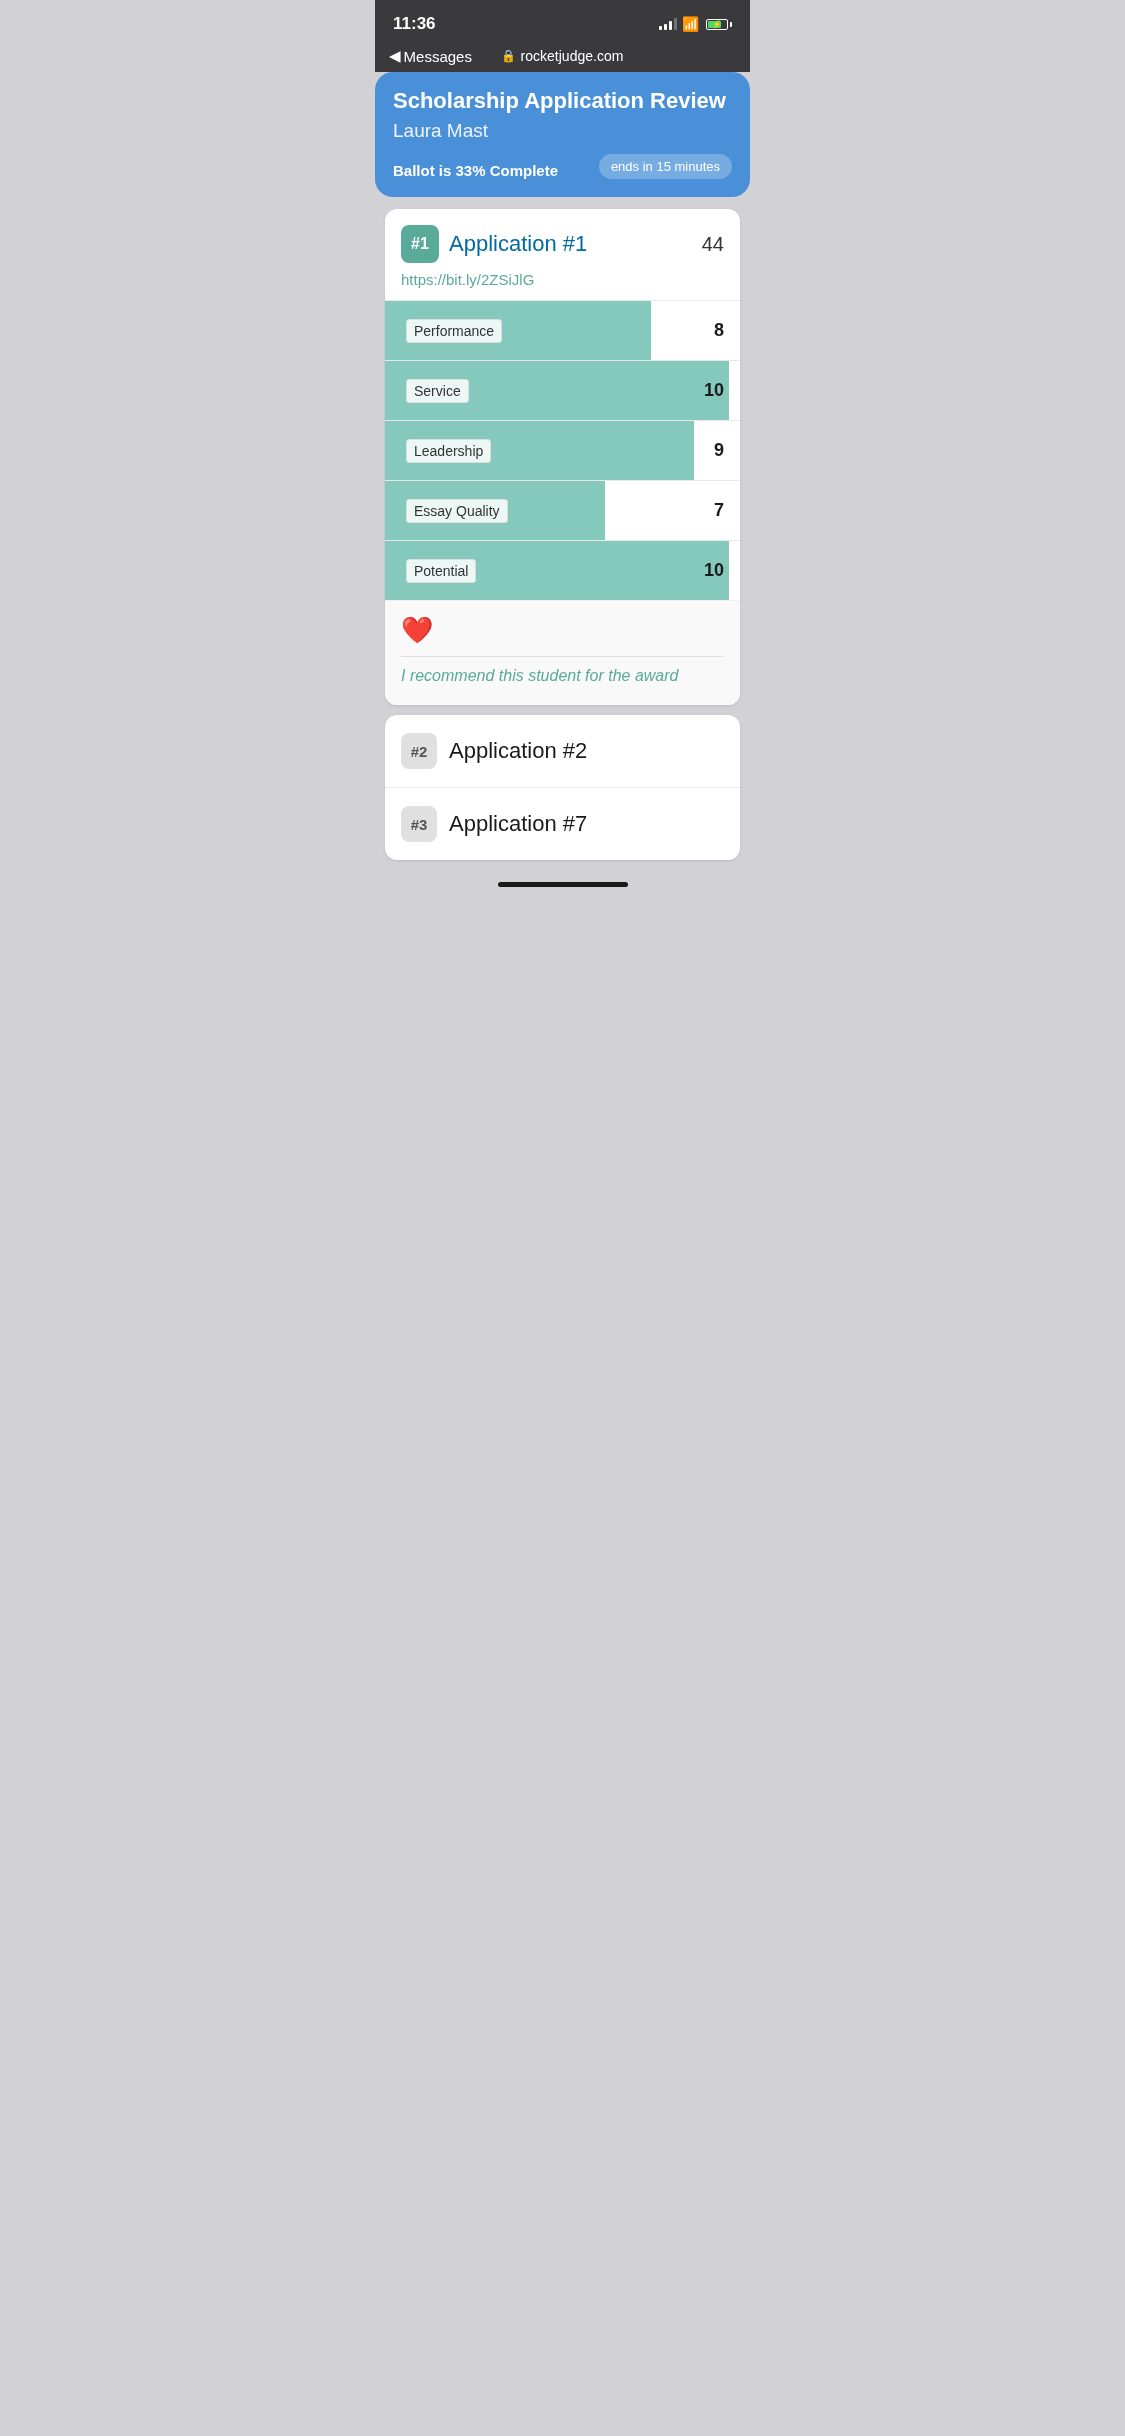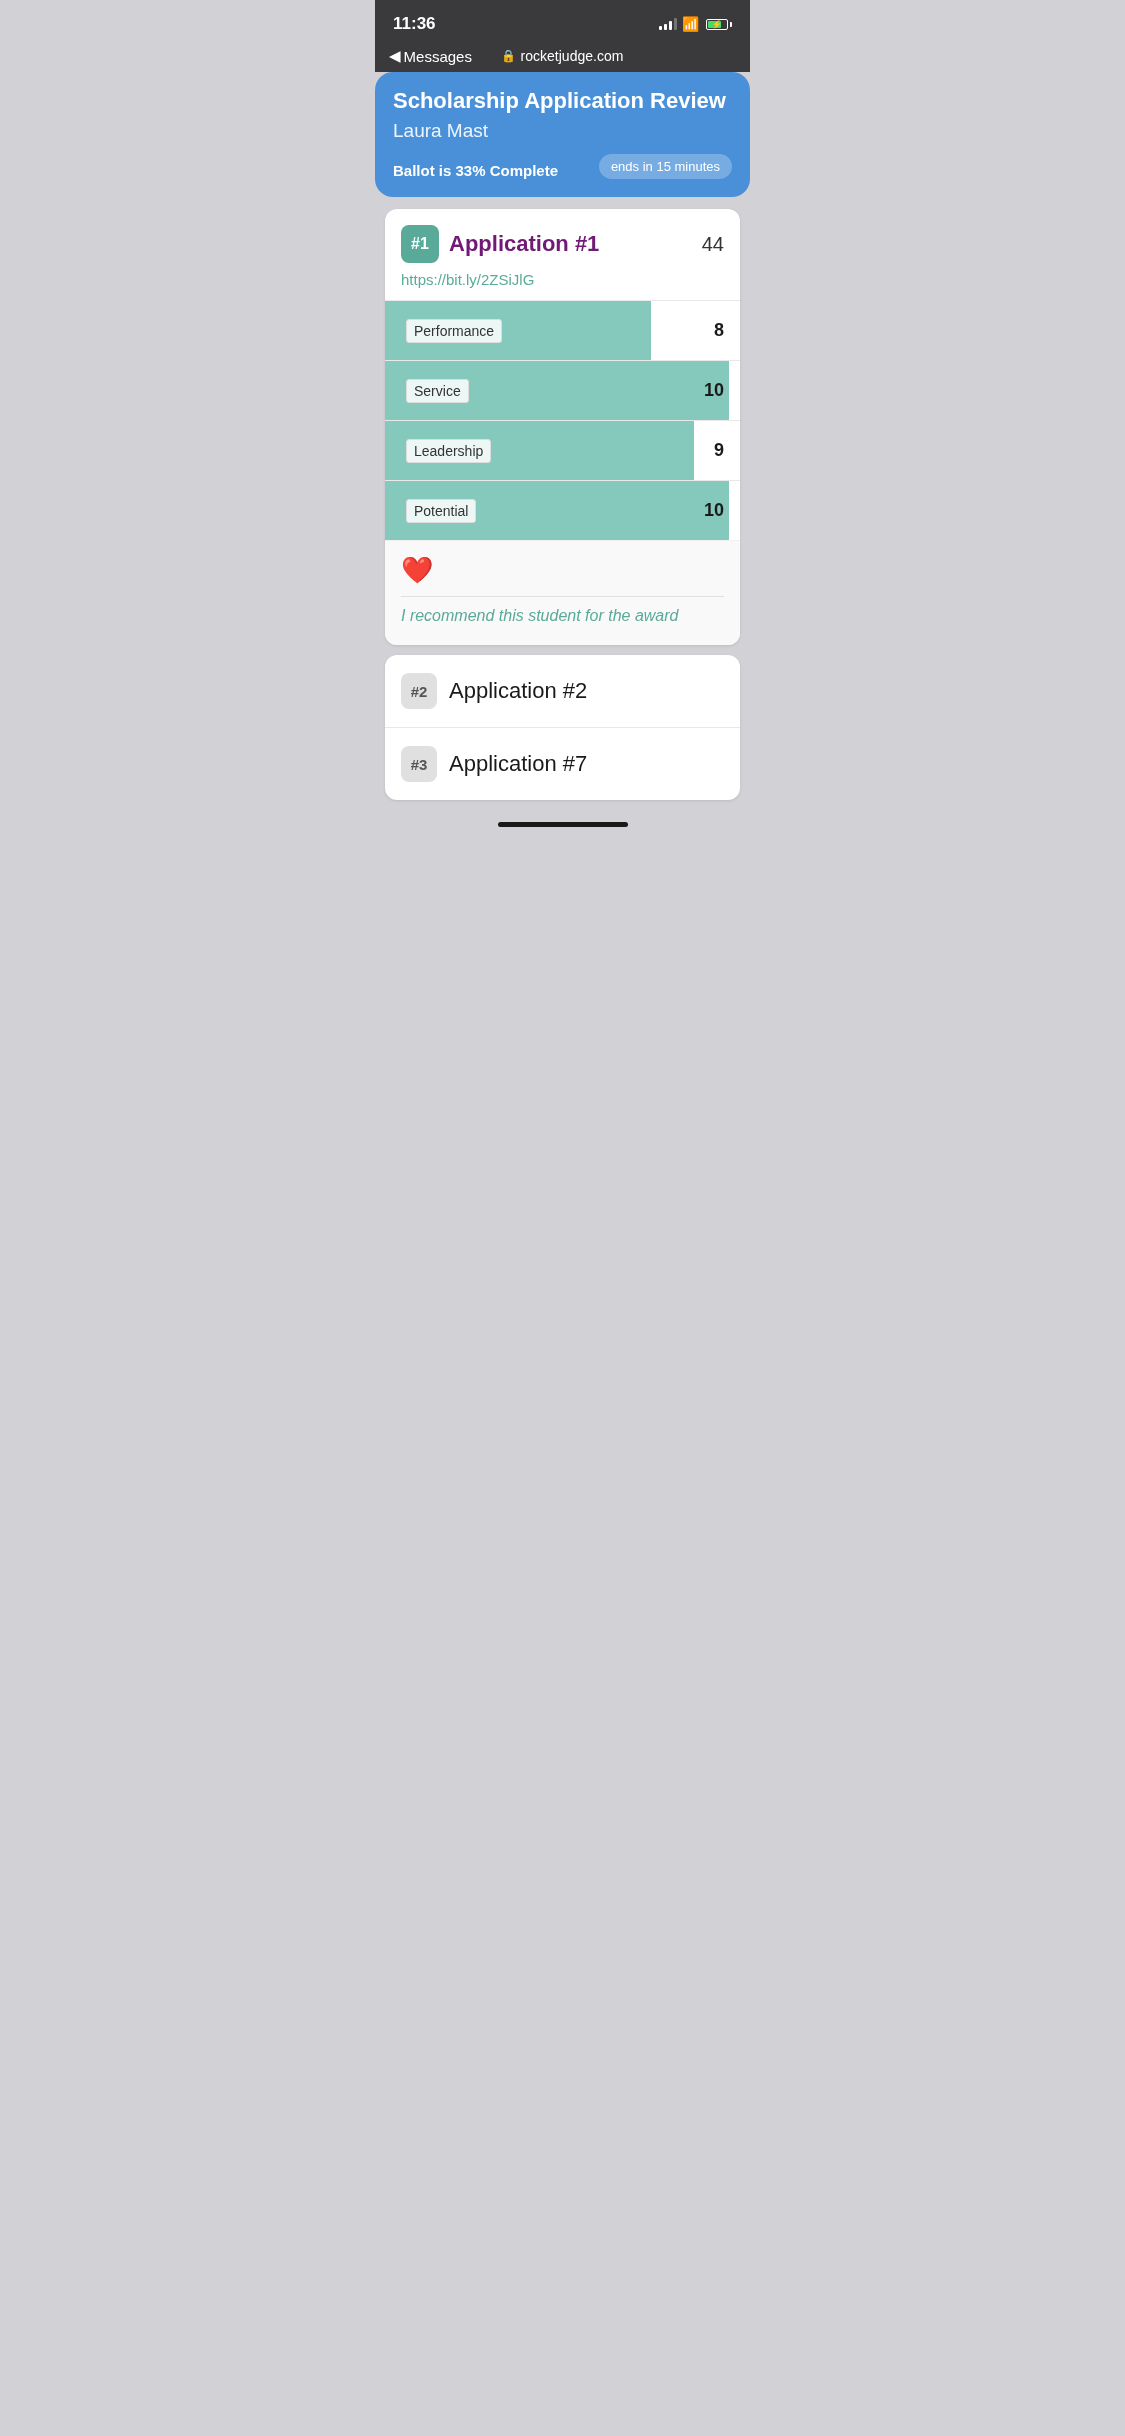--- a/index.html
+++ b/index.html
@@ -193,22 +193,22 @@
       width: 38px;
       height: 38px;
       border-radius: 8px;
       display: flex;
       align-items: center;
       justify-content: center;
     }
 
     .app-title {
       font-size: 22px;
-      font-weight: 700;
-      color: #701a75;
+      font-weight: 400;
+      color: #0369a1;
     }
 
     .app-score {
       font-size: 20px;
       font-weight: 400;
       color: #333;
     }
 
     .app-link {
       color: #5aaa99;
@@ -402,20 +402,25 @@
           <div class="chart-bar" style="width: 97%;"></div>
           <span class="chart-label">Service</span>
           <span class="chart-value">10</span>
         </div>
         <div class="chart-row">
           <div class="chart-bar" style="width: 87%;"></div>
           <span class="chart-label">Leadership</span>
           <span class="chart-value">9</span>
         </div>
         <div class="chart-row">
+          <div class="chart-bar" style="width: 62%;"></div>
+          <span class="chart-label">Essay Quality</span>
+          <span class="chart-value">7</span>
+        </div>
+        <div class="chart-row">
           <div class="chart-bar" style="width: 97%;"></div>
           <span class="chart-label">Potential</span>
           <span class="chart-value">10</span>
         </div>
       </div>
 
     <div class="card-footer">
       <span class="heart-icon">❤️</span>
       <div class="recommendation-text">I recommend this student for the award</div>
     </div>

